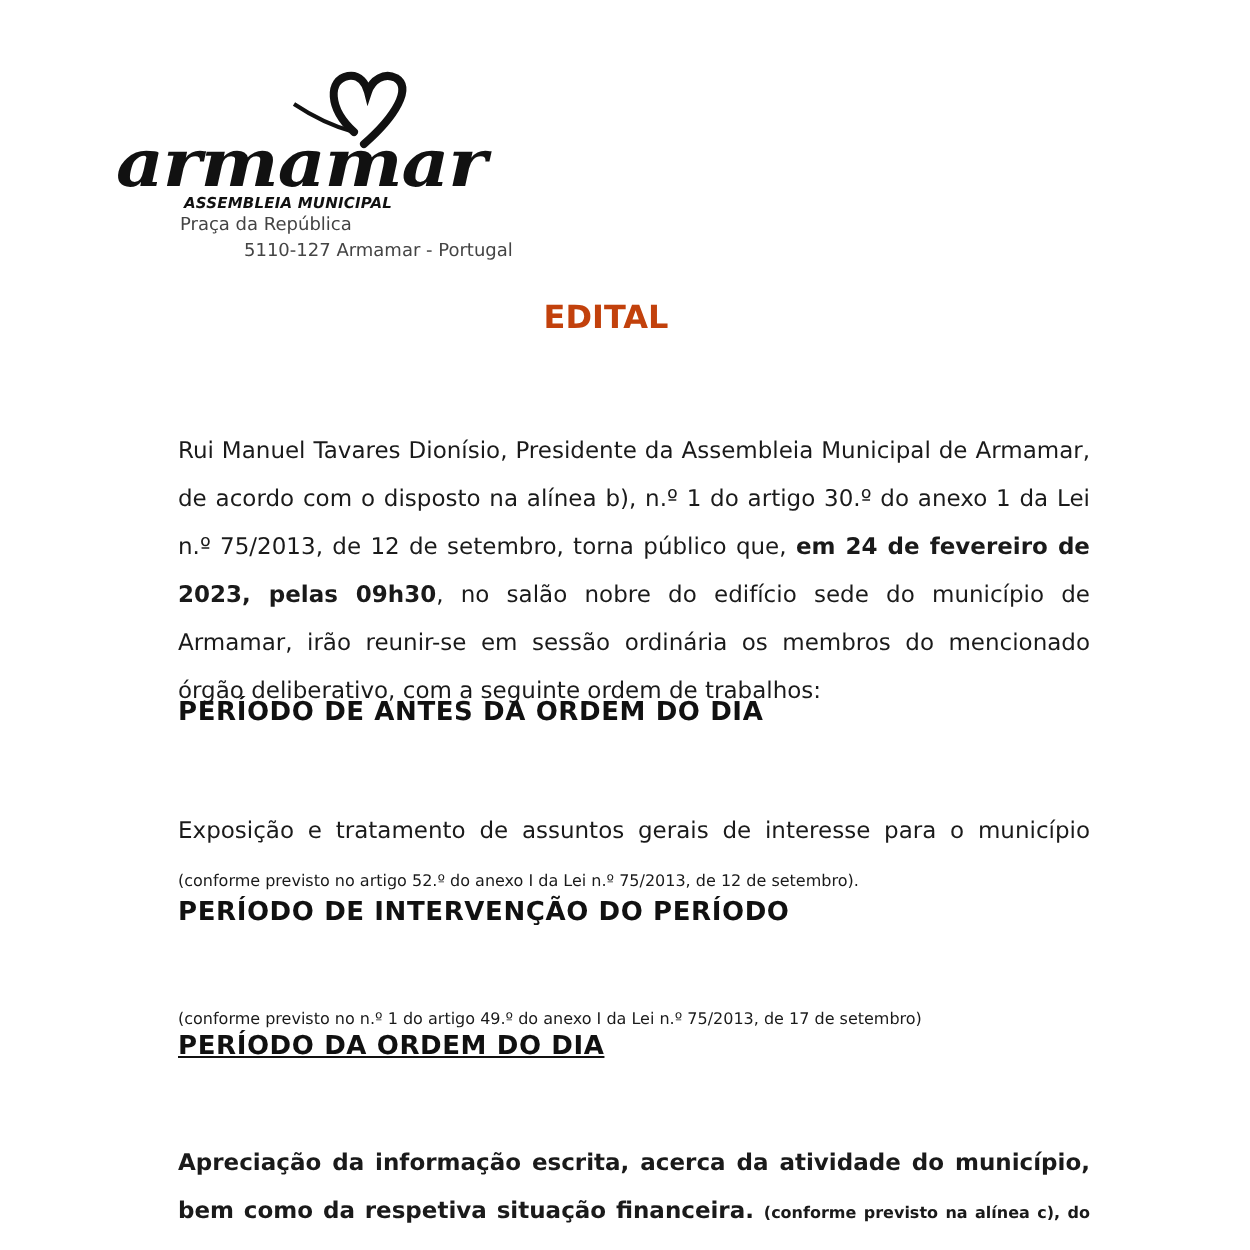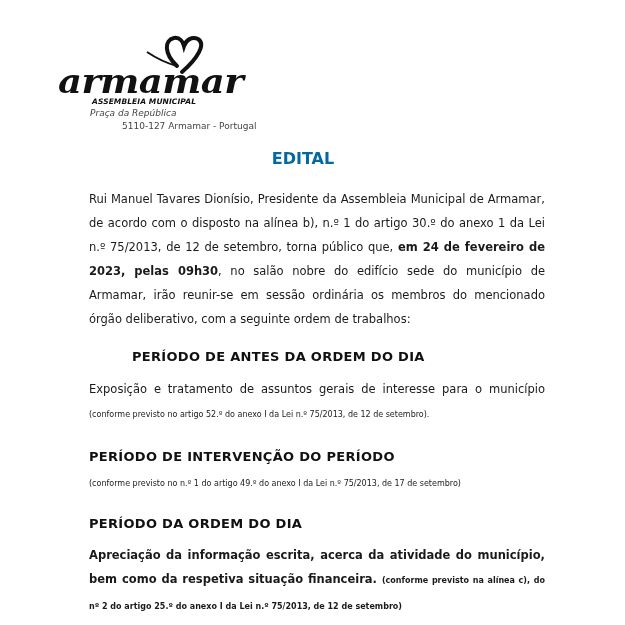--- a/index.html
+++ b/index.html
@@ -1,29 +1,29 @@
 <!DOCTYPE html>
 <html><head>
   <meta charset="utf-8">
   <style>
     html, body { margin: 0; padding: 0; background: #ffffff; }
     body { width: 625px; height: 625px; position: relative; overflow: hidden; color: #111; font-family: "DejaVu Sans", sans-serif; }
     .logo { position: absolute; left: 52px; top: 32px; width: 170px; height: 70px; }
     .logo svg { position: absolute; left: 0; top: 0; }
     .logo-word { position: absolute; left: 6px; top: 30px; font-family: "DejaVu Serif", serif; font-style: italic; font-weight: bold; font-size: 33px; letter-spacing: -0.5px; color: #111; transform: scaleX(1.12); transform-origin: left; }
     .assembly { position: absolute; left: 92px; top: 97px; font-size: 7.5px; font-weight: bold; color: #111; letter-spacing: 0.1px; font-style: italic; }
-    .addr1 { position: absolute; left: 90px; top: 108px; font-size: 9px; color: #444; font-style: italic; }
+    .addr1 { position: absolute; left: 90px; top: 108px; font-size: 9px; color: #444; }
     .addr2 { position: absolute; left: 90px; top: 121px; font-size: 9px; color: #444; margin-left: 32px; }
-    .title { position: absolute; left: 0; width: 606px; top: 149px; text-align: center; font-size: 16px; font-weight: bold; color: #0369a1; }
-    .para { position: absolute; left: 89px; width: 456px; font-size: 11.5px; line-height: 24px; text-align: justify; color: #1a1a1a; }
+    .title { position: absolute; left: 0; width: 606px; top: 149px; text-align: center; font-size: 16px; font-weight: bold; color: #c2410c; }
+    .para { position: absolute; left: 89px; width: 456px; font-size: 11.5px; line-height: 24px; text-align: justify; color: #1a1a1a; margin-top: 26px; }
     .p1 { top: 187px; }
     .h { position: absolute; left: 89px; font-size: 13px; font-weight: bold; color: #111; letter-spacing: 0.3px; }
-    .h1 { top: 349px; margin-left: 43px; }
+    .h1 { top: 349px; }
     .h2 { top: 449px; }
-    .h3 { top: 516px; }
+    .h3 { top: 516px; text-decoration: underline; }
     .p2 { top: 377px; }
     .p3 { top: 470px; }
     .p4 { top: 543px; font-weight: bold; }
     .small { font-size: 8px; }
     b { font-weight: bold; }
   </style>
 </head>
 <body>
 
 <div class="logo">

